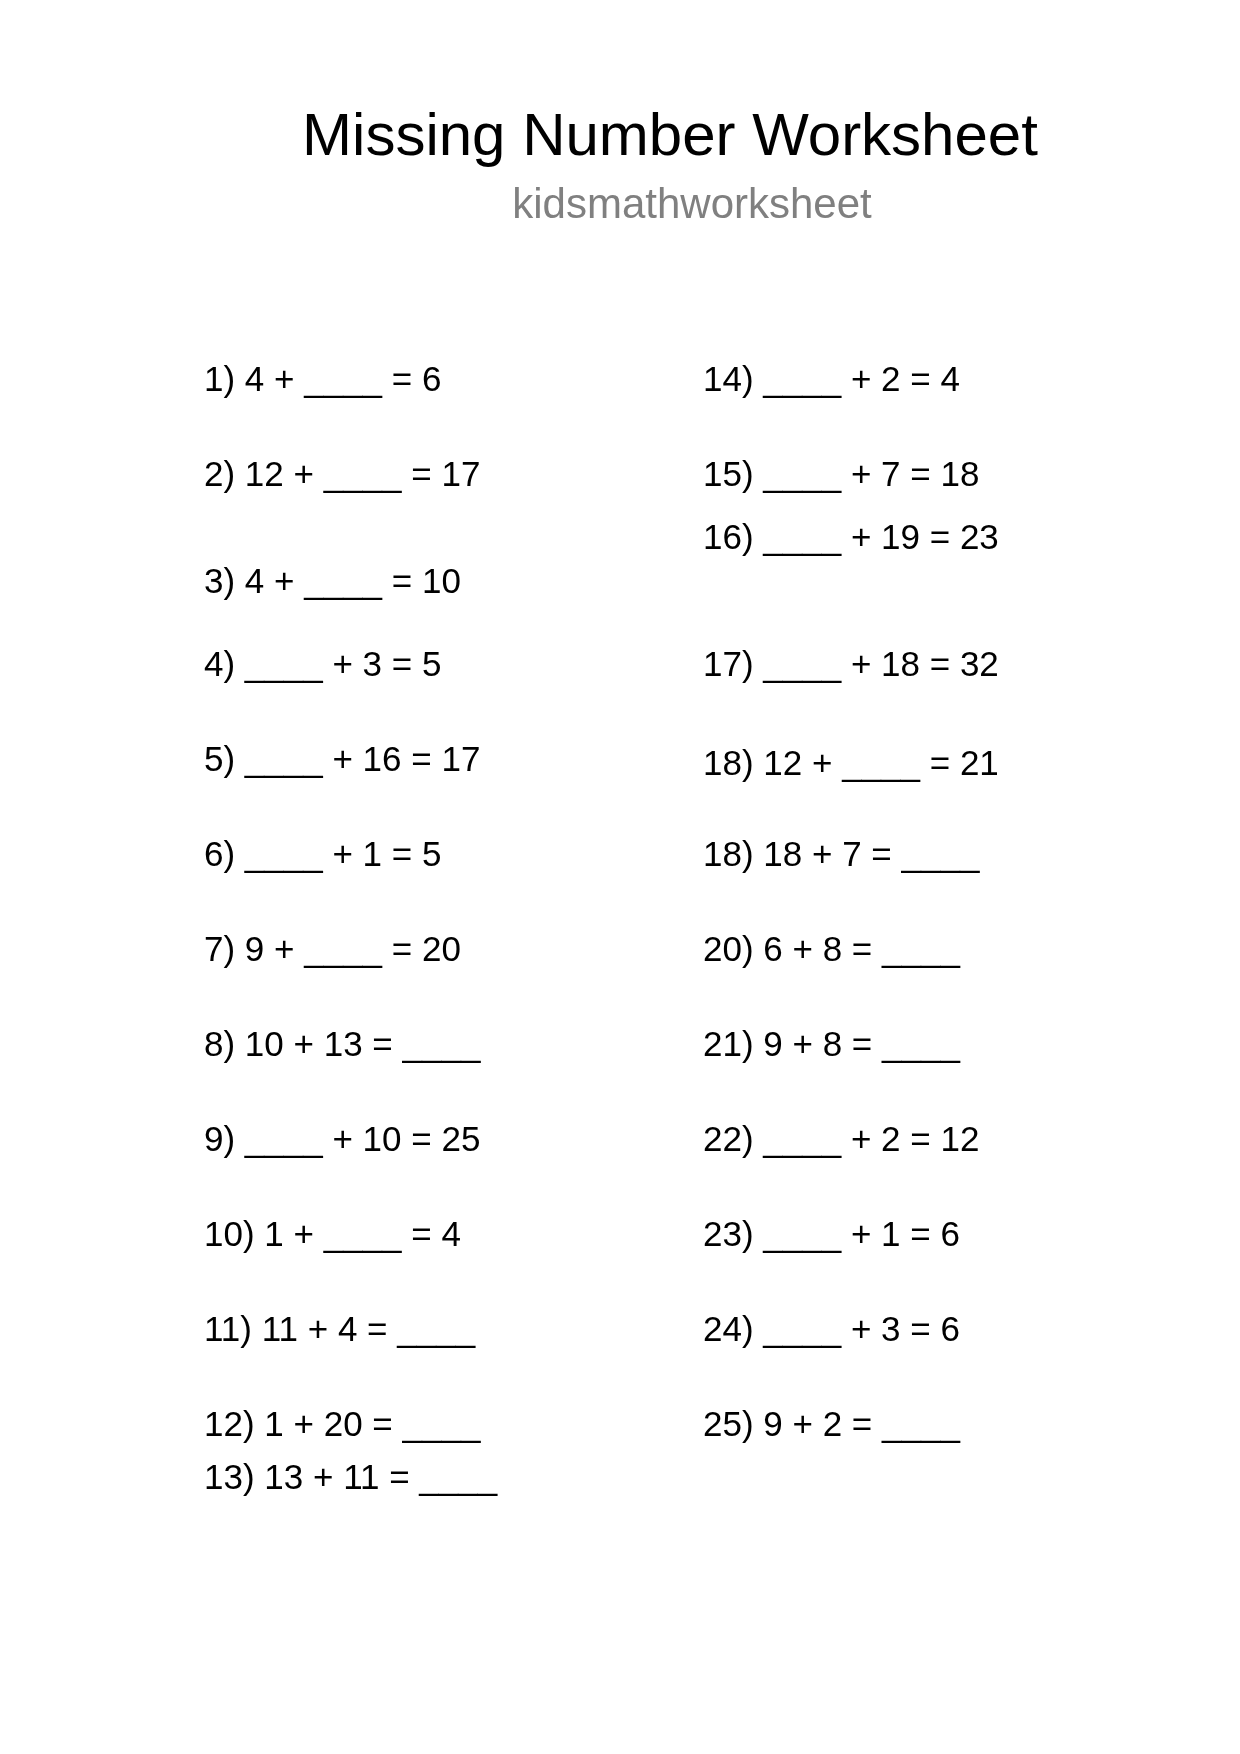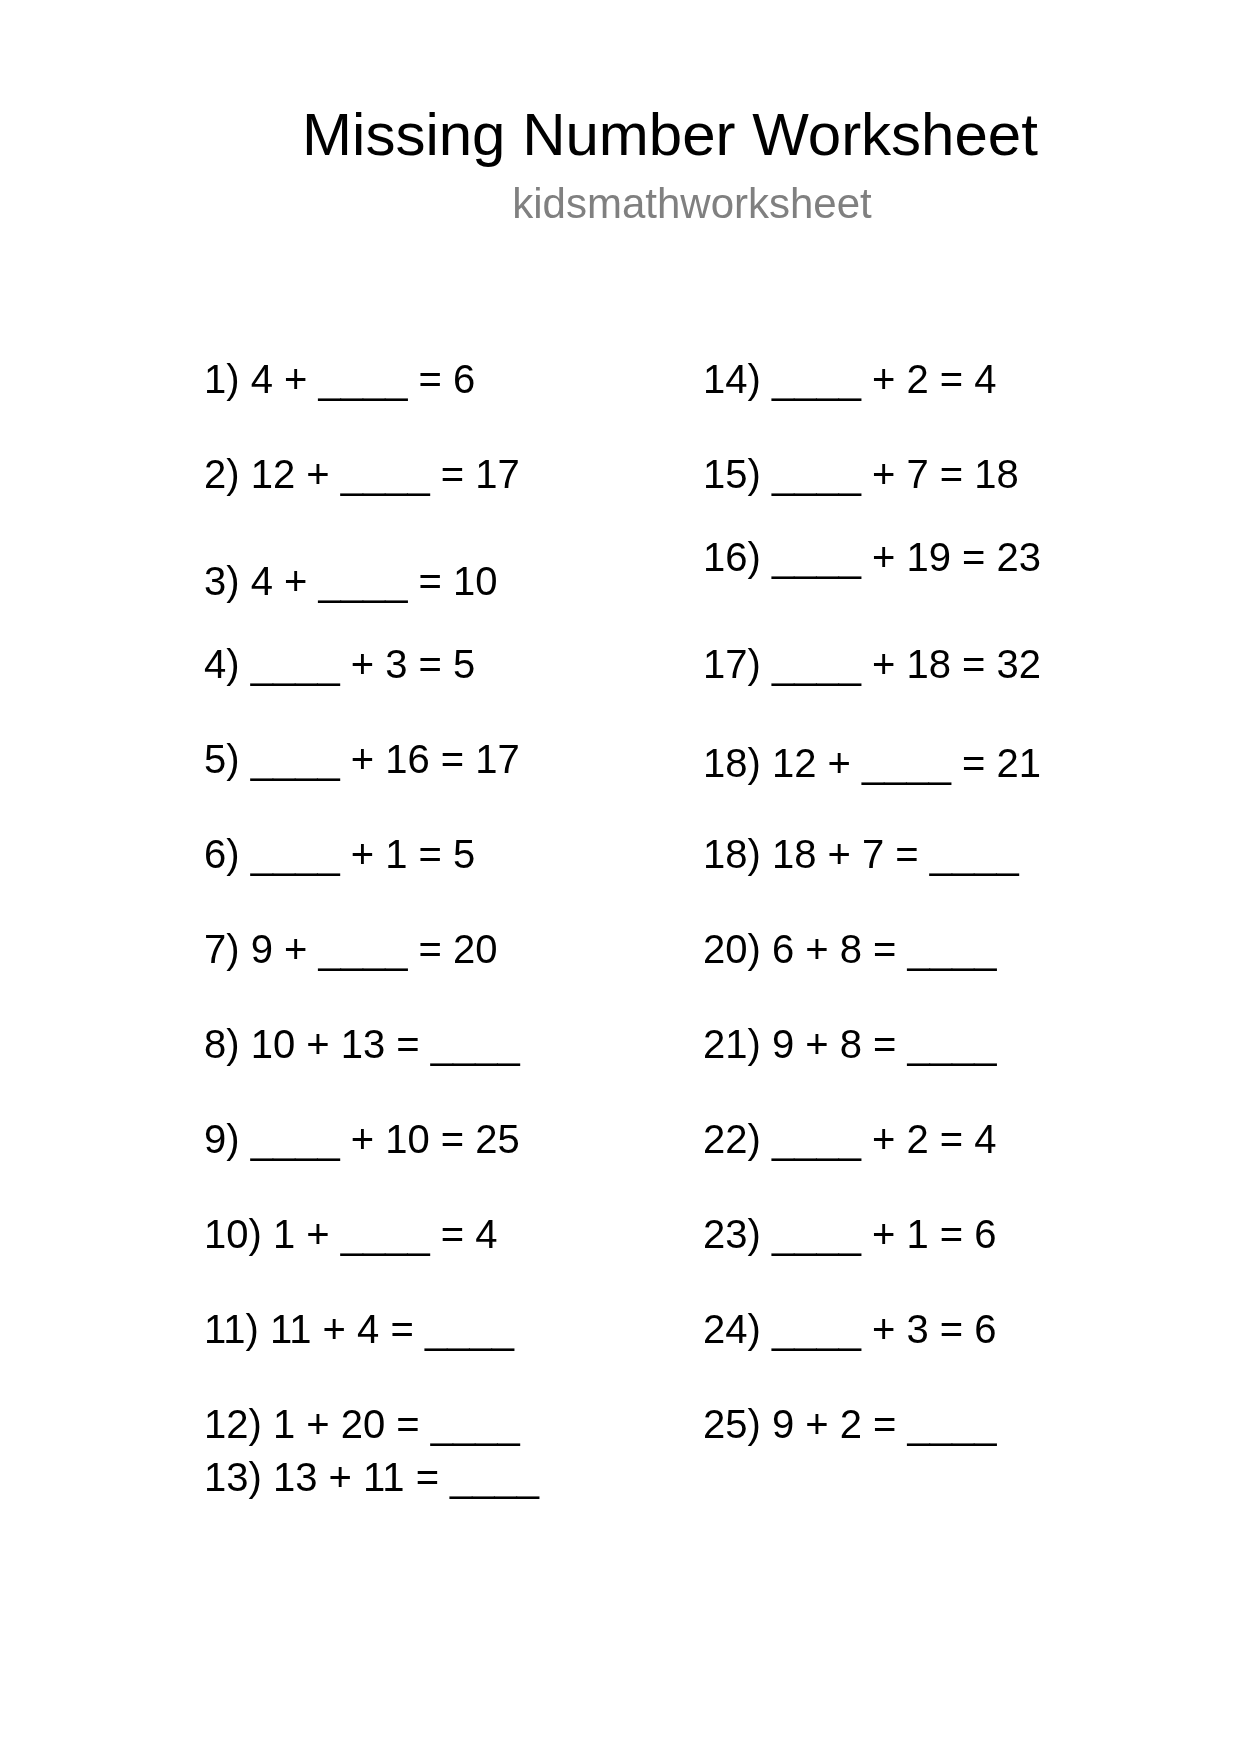--- a/index.html
+++ b/index.html
@@ -46,21 +46,21 @@
     }
     .column {
       position: absolute;
       top: 0;
     }
     .col-left { left: 204px; }
     .col-right { left: 703px; }
     .problem {
       position: absolute;
       left: 0;
-      font-size: 40px;
+      font-size: 35px;
       line-height: 50px;
       height: 50px;
       white-space: pre;
       color: #000000;
     }
   </style>
 </head>
 <body>
 
 <div class="page">
@@ -80,25 +80,25 @@
     <div class="problem" style="top:1114px">9) ____ + 10 = 25</div>
     <div class="problem" style="top:1209px">10) 1 + ____ = 4</div>
     <div class="problem" style="top:1304px">11) 11 + 4 = ____</div>
     <div class="problem" style="top:1399px">12) 1 + 20 = ____</div>
     <div class="problem" style="top:1452px">13) 13 + 11 = ____</div>
   </div>
 
   <div class="column col-right">
     <div class="problem" style="top:354px">14) ____ + 2 = 4</div>
     <div class="problem" style="top:449px">15) ____ + 7 = 18</div>
-    <div class="problem" style="top:532px">16) ____ + 19 = 23</div>
+    <div class="problem" style="top:512px">16) ____ + 19 = 23</div>
     <div class="problem" style="top:639px">17) ____ + 18 = 32</div>
     <div class="problem" style="top:738px">18) 12 + ____ = 21</div>
     <div class="problem" style="top:829px">18) 18 + 7 = ____</div>
     <div class="problem" style="top:924px">20) 6 + 8 = ____</div>
     <div class="problem" style="top:1019px">21) 9 + 8 = ____</div>
-    <div class="problem" style="top:1114px">22) ____ + 2 = 4</div>
+    <div class="problem" style="top:1114px">22) ____ + 2 = 12</div>
     <div class="problem" style="top:1209px">23) ____ + 1 = 6</div>
     <div class="problem" style="top:1304px">24) ____ + 3 = 6</div>
     <div class="problem" style="top:1399px">25) 9 + 2 = ____</div>
   </div>
 
 </div>
 
 </body></html>

